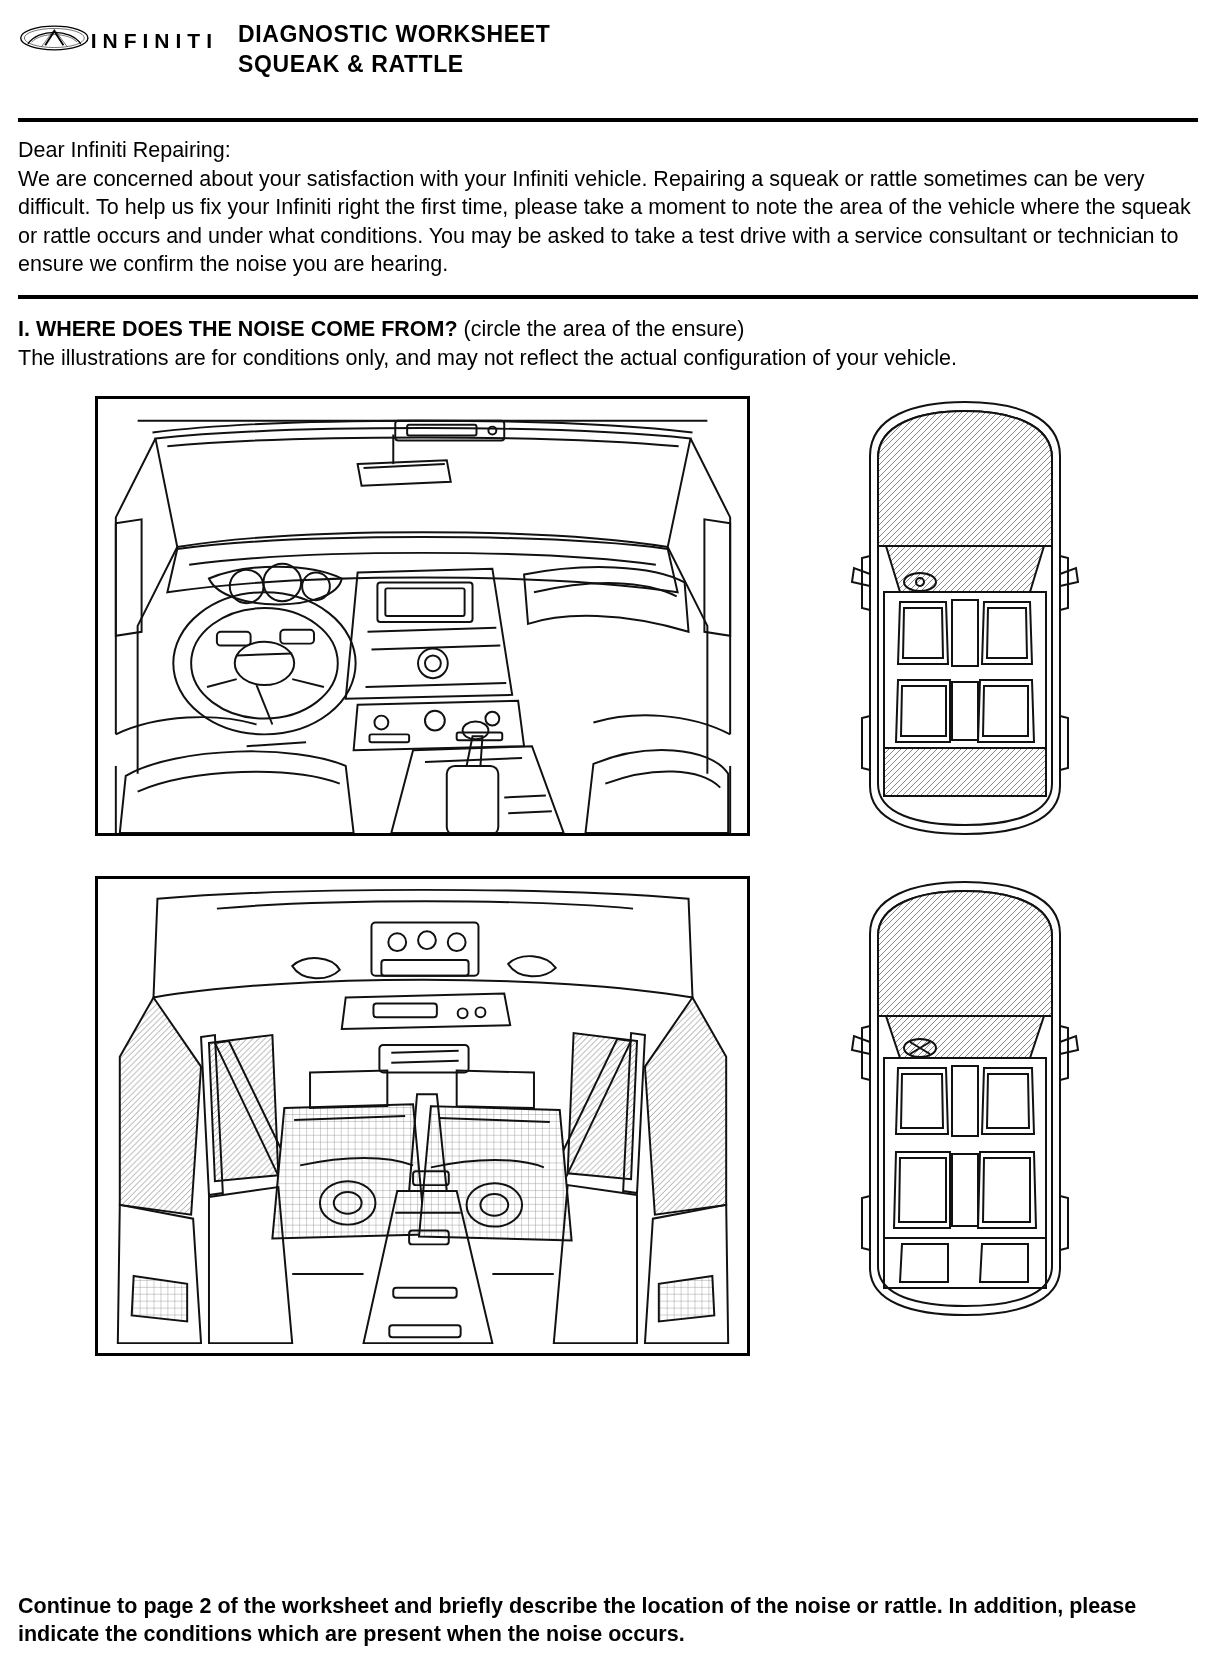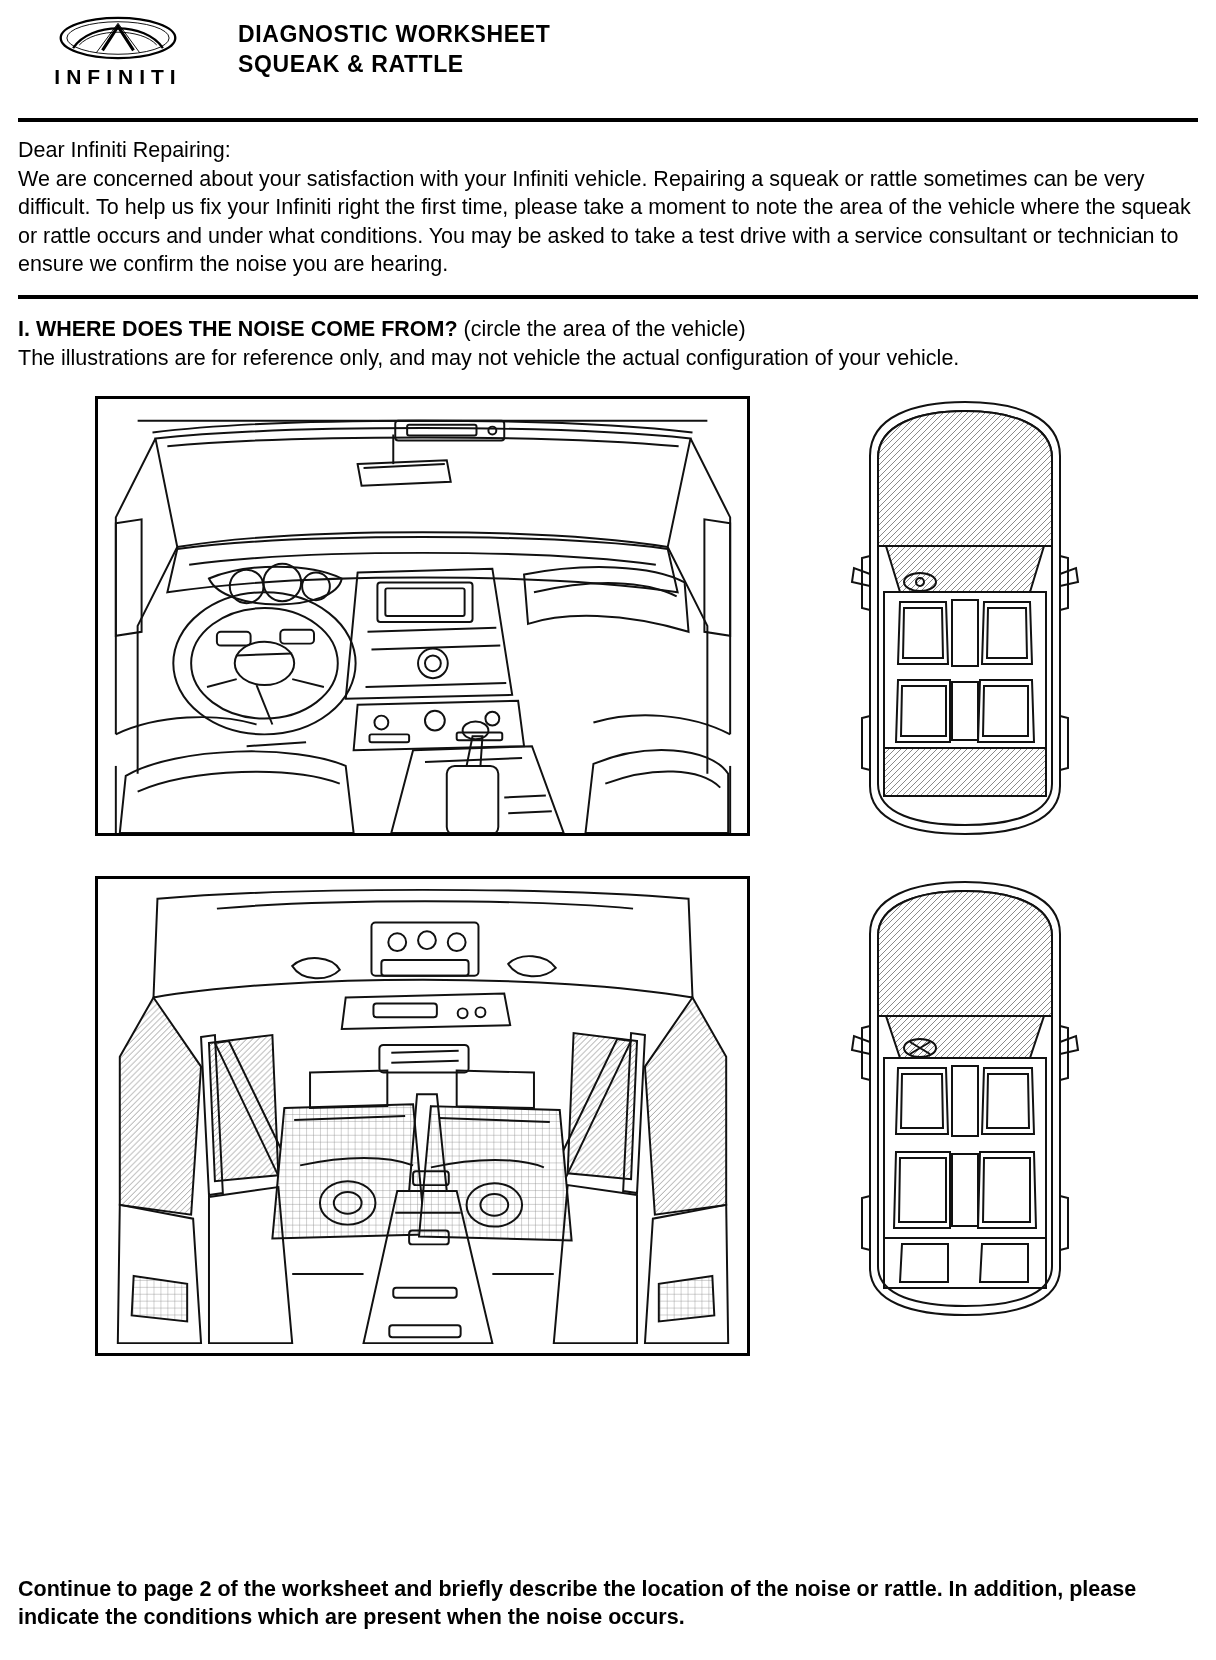--- a/index.html
+++ b/index.html
@@ -27,21 +27,21 @@
   .header {
     display: flex;
     align-items: flex-start;
     padding: 14px 0 0 18px;
     height: 104px;
     box-sizing: border-box;
   }
   .brand-block {
     width: 200px;
     display: flex;
-    flex-direction: column;
+    flex-direction: row;
     align-items: center;
   }
   .brand-mark {
     width: 124px;
     height: 48px;
   }
   .brand-word {
     margin-top: 4px;
     font-size: 21px;
     font-weight: bold;
@@ -111,21 +111,21 @@
   .topview.front { left: 840px; top: 0px;   width: 250px; height: 445px; }
   .topview.rear  { left: 840px; top: 480px; width: 250px; height: 445px; }
 
   .panel svg, .topview svg { display: block; width: 100%; height: 100%; }
 
   
   .footer {
     position: absolute;
     left: 18px;
     right: 18px;
-    bottom: 28px;
+    bottom: 11px;
     font-size: 21.5px;
     font-weight: bold;
     line-height: 1.33;
   }
   .footer p { margin: 0; }
 </style>
 </head>
 <body>
 
 <div class="page">
@@ -153,23 +153,23 @@
   <div class="intro">
     <p>Dear Infiniti Repairing:</p>
     <p>We are concerned about your satisfaction with your Infiniti vehicle. Repairing a squeak or rattle sometimes can be very difficult. To help us fix your Infiniti right the first time, please take a moment to note the area of the vehicle where the squeak or rattle occurs and under what conditions. You may be asked to take a test drive with a service consultant or technician to ensure we confirm the noise you are hearing.</p>
   </div>
 
   <div class="rule mid"></div>
 
   <div class="section">
     <p>
       <span class="q-head">I. WHERE DOES THE NOISE COME FROM?</span>
-      <span class="q-sub">(circle the area of the vehicle)</span>
+      <span class="q-sub">(circle the area of the ensure)</span>
     </p>
-    <p>The illustrations are for reference only, and may not vehicle the actual configuration of your vehicle.</p>
+    <p>The illustrations are for conditions only, and may not reflect the actual configuration of your vehicle.</p>
   </div>
 
   <div class="illus-area">
 
     <div class="panel front">
       <svg viewBox="0 0 655 440" preserveAspectRatio="none">
         <g fill="none" stroke="#111" stroke-width="2">
 
           <path d="M40 22 L615 22"></path>
           <path d="M55 34 C 180 18, 470 18, 600 34"></path>

